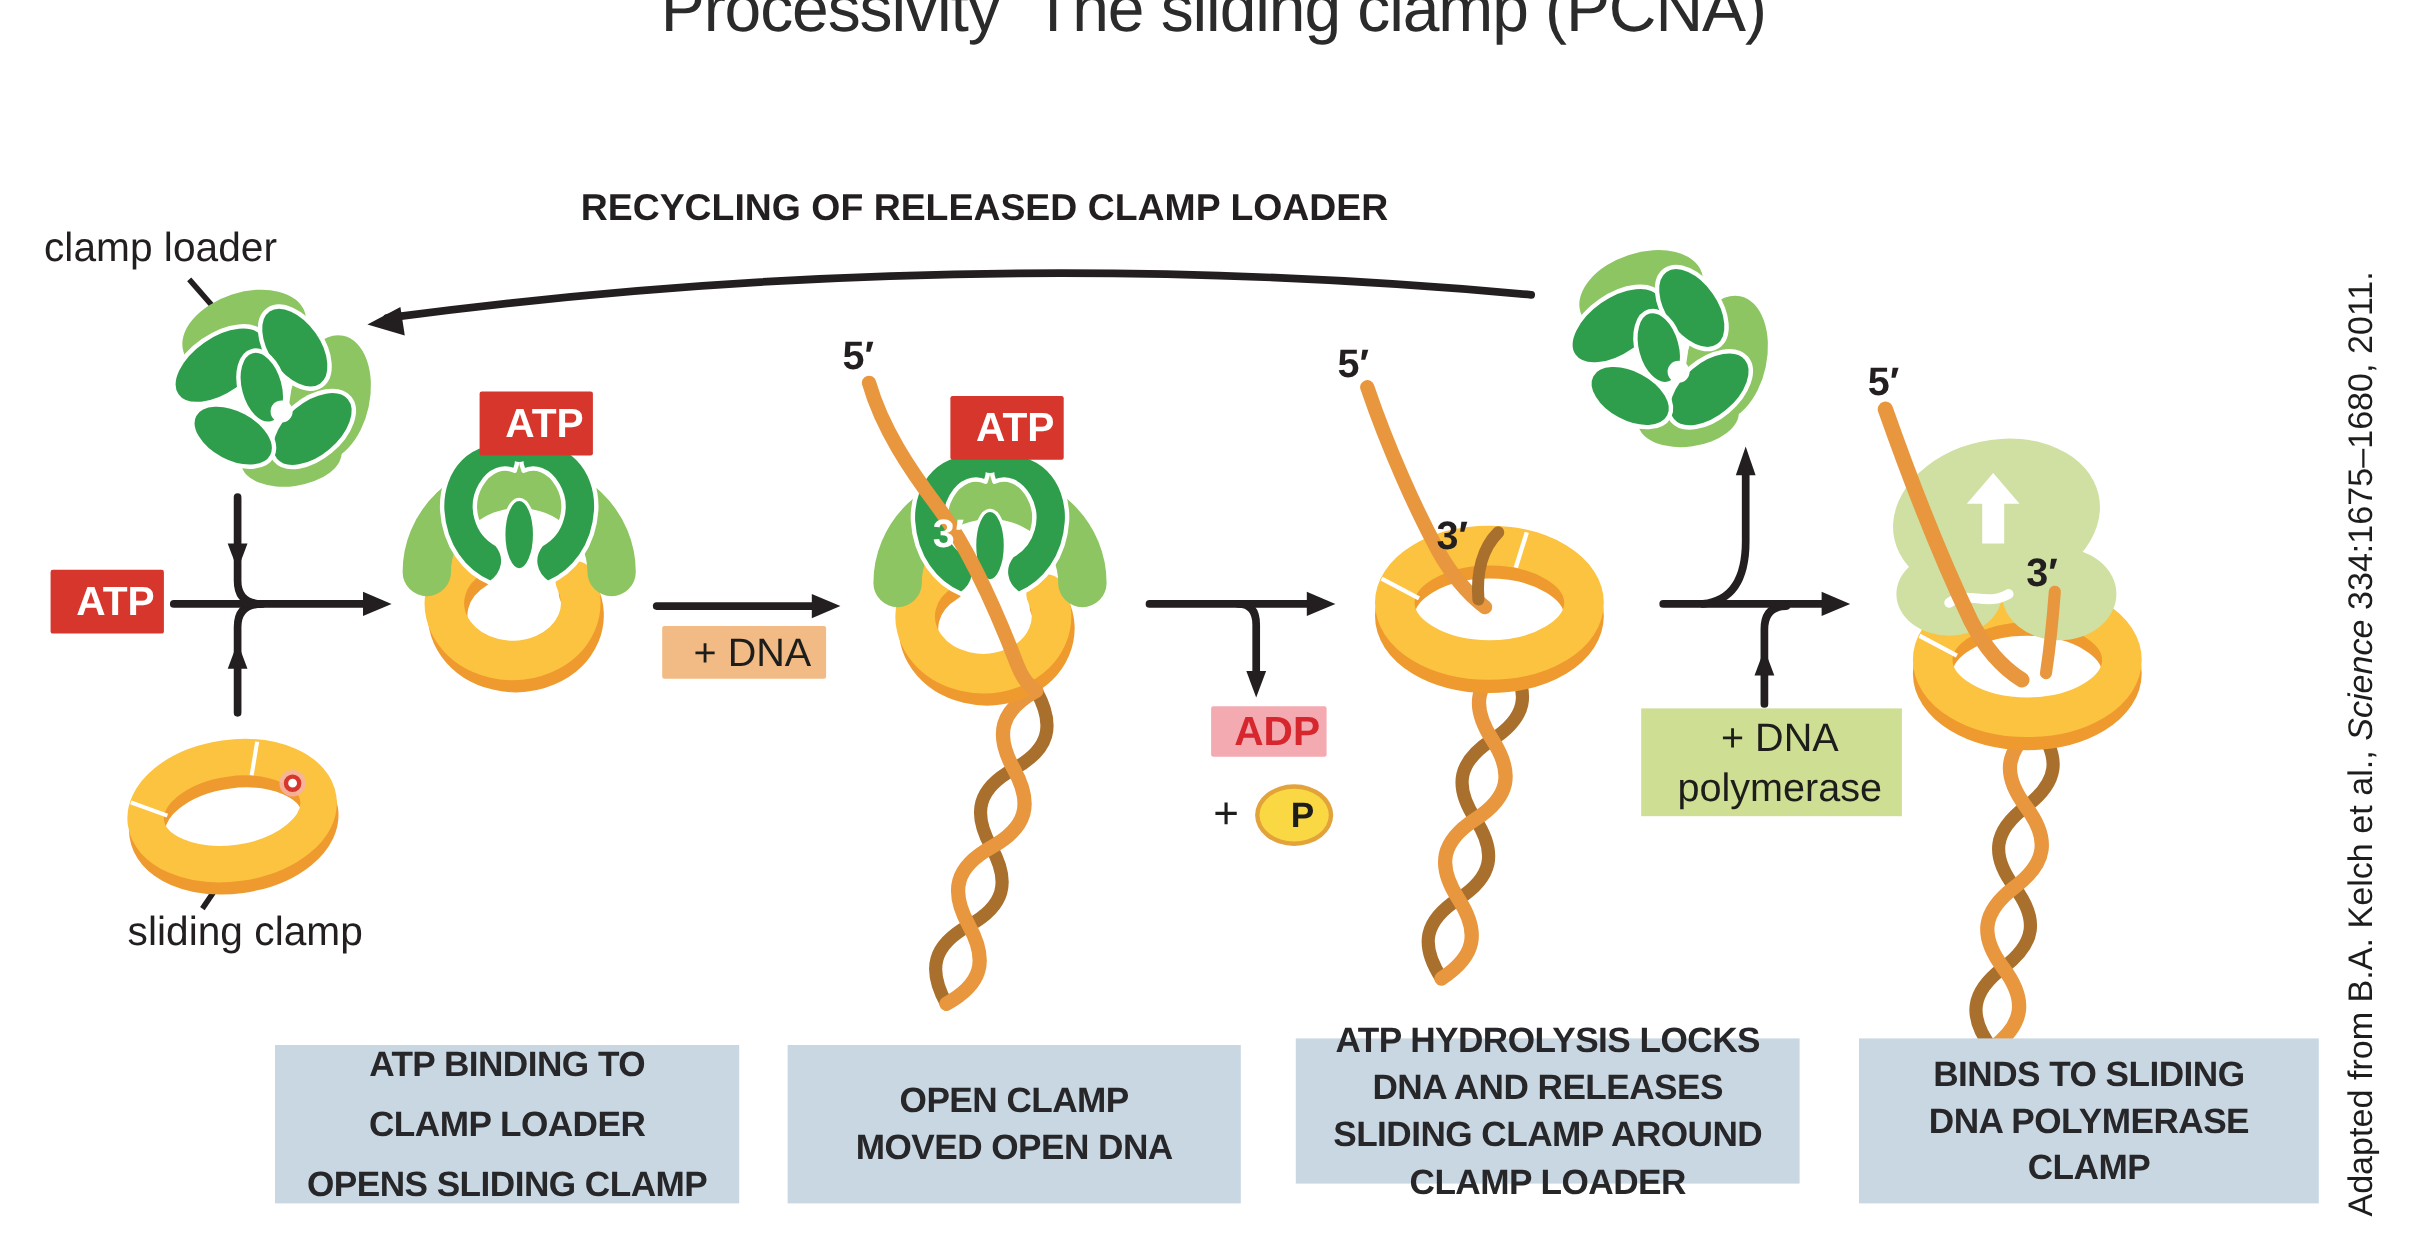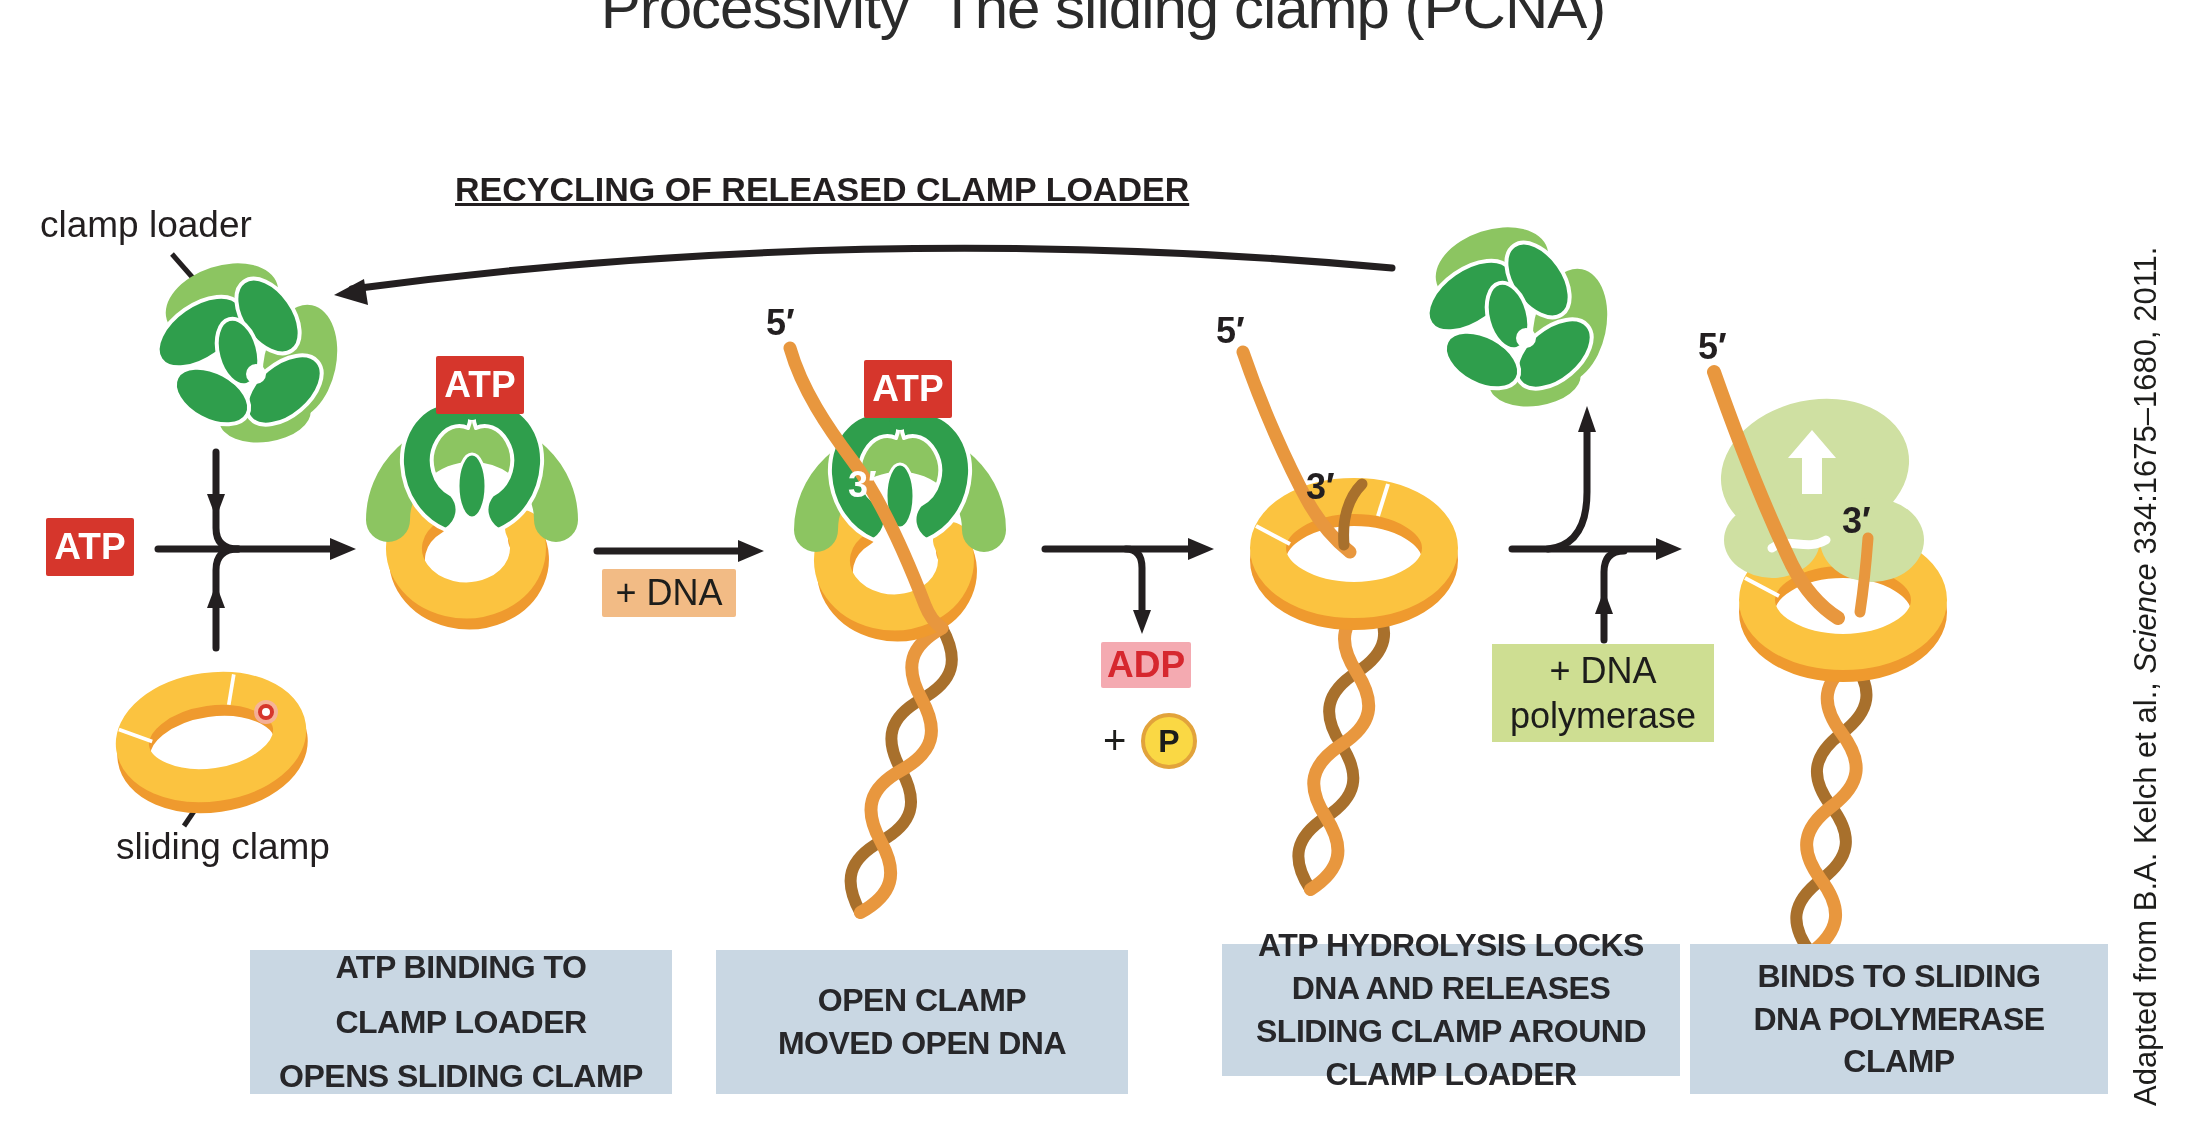--- a/index.html
+++ b/index.html
@@ -7,29 +7,29 @@
     position:relative;width:2206px;height:1138px;overflow:hidden;
     background:#ffffff;font-family:"Liberation Sans",sans-serif;color:#231f20;
   }
   #artwork{position:absolute;left:0;top:0;z-index:1;}
   .txt{position:absolute;z-index:2;}
   #title{
     left:50%;top:-27px;transform:translateX(-50%);
     font-size:60px;letter-spacing:-1px;white-space:pre;color:#2b2b2b;
   }
   #recycling-label{
-    left:455px;top:170px;width:880px;
-    font-size:34px;font-weight:bold;letter-spacing:0px;text-decoration:underline;
+    left:455px;top:170px;width:880px;text-align:center;
+    font-size:34px;font-weight:bold;letter-spacing:0px;
   }
   .struct-label{font-size:37px;color:#231f20;white-space:nowrap;}
   #clamp-loader-label{left:40px;top:204px;}
   #sliding-clamp-label{left:116px;top:826px;}
   .badge{
     position:absolute;z-index:2;display:flex;align-items:center;justify-content:center;
-    font-weight:bold;border-radius:2px;
+    font-weight:bold;border-radius:2px;padding-left:15px;
   }
   .badge-atp{width:88px;height:58px;background:#d6362c;color:#ffffff;font-size:37px;}
   #atp-badge-1{left:46px;top:518px;}
   #atp-badge-2{left:436px;top:356px;}
   #atp-badge-3{left:864px;top:360px;}
   #adp-badge{left:1101px;top:642px;width:90px;height:46px;background:#f4aab1;color:#d6272e;font-size:37px;}
   #dna-badge{left:602px;top:569px;width:134px;height:48px;background:#f2bb85;color:#1d1d1b;font-size:36px;font-weight:normal;}
   #dna-polymerase-badge{
     left:1492px;top:644px;width:222px;height:98px;background:#cede92;color:#1d1d1b;
     font-size:36px;font-weight:normal;flex-direction:column;line-height:1.25;border-radius:0;
@@ -46,21 +46,21 @@
   #three-prime-3{left:848px;top:464px;color:#ffffff;}
   #three-prime-4{left:1306px;top:466px;}
   #three-prime-5{left:1842px;top:500px;}
   .caption{
     position:absolute;z-index:2;background:#c9d7e3;color:#27272a;
     display:flex;flex-direction:column;align-items:center;justify-content:center;
     font-size:32px;font-weight:bold;line-height:1.34;letter-spacing:-0.5px;text-align:center;
   }
   #caption-1{left:250px;top:950px;width:422px;height:144px;gap:12px;}
   #caption-2{left:716px;top:950px;width:412px;height:144px;}
-  #caption-3{left:1222px;top:944px;width:458px;height:132px;}
+  #caption-3{left:1178px;top:944px;width:458px;height:132px;}
   #caption-4{left:1690px;top:944px;width:418px;height:150px;}
   #attribution{
     left:2128px;top:1106px;transform:rotate(-90deg);transform-origin:0 0;
     white-space:pre;font-size:31px;color:#1d1d1b;z-index:2;
   }
   #attribution i{font-style:italic;}
 </style>
 </head>
 <body>
 

